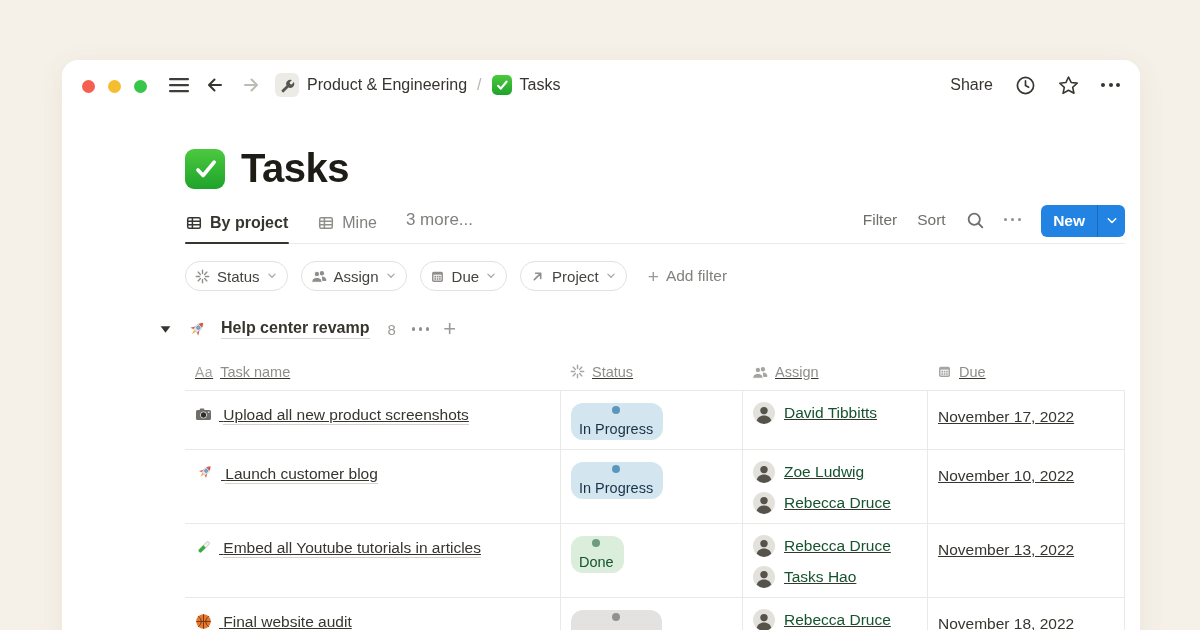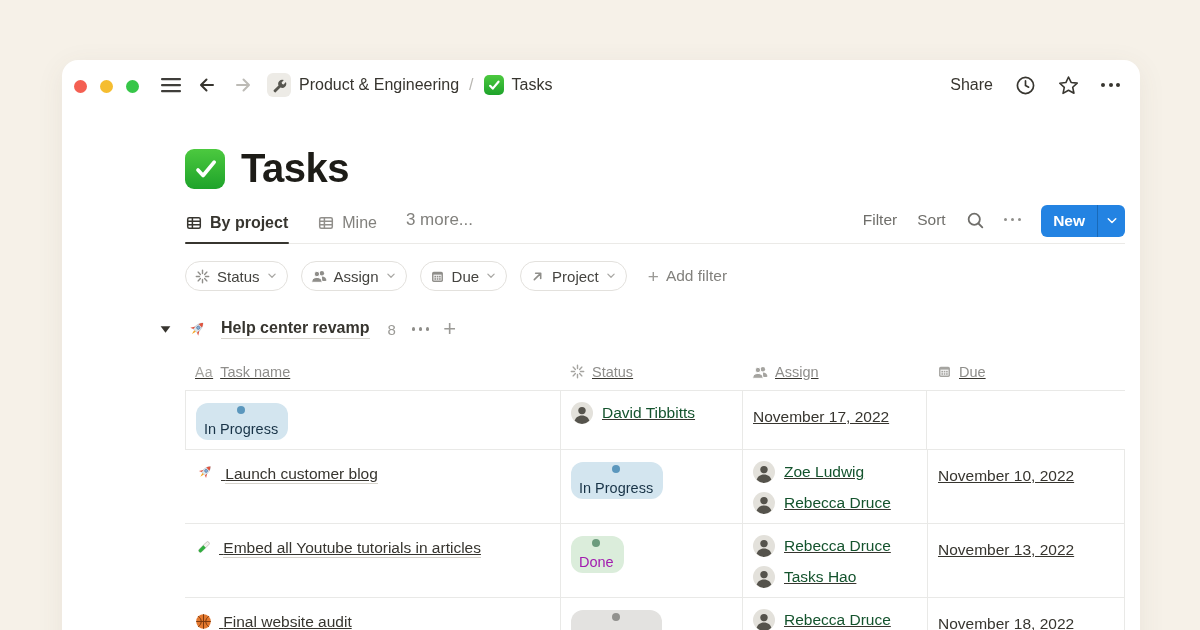--- a/index.html
+++ b/index.html
@@ -9,21 +9,21 @@
     font-family:"Liberation Sans", sans-serif;
     color:#37352f;
     position:relative;
   }
   .window {
     position:absolute; left:62px; top:60px; width:1078px; height:612px;
     background:#ffffff; border-radius:16px;
     box-shadow:0 6px 28px rgba(90,80,60,.08);
   }
   
-  .topbar { display:flex; align-items:center; height:50px; padding:0 20px 0 12px; }
+  .topbar { display:flex; align-items:center; height:50px; padding:0 20px 0 20px; }
   .traffic { display:flex; gap:13px; margin-top:2px; }
   .dot { width:13px; height:13px; border-radius:50%; }
   .dot.red{ background:#f45f52; } .dot.yellow{ background:#f5bd30; } .dot.green{ background:#36c648; }
   .icon-btn { display:flex; align-items:center; justify-content:center; background:none; border:none; cursor:pointer; padding:0; }
   .hamburger { margin-left:22px; }
   .nav-arrows { display:flex; gap:16px; margin-left:16px; }
   .breadcrumb { display:flex; align-items:center; gap:8px; margin-left:14px; font-size:16px; }
   .crumb-chip { width:24px; height:24px; border-radius:6px; background:#edebe6; display:flex; align-items:center; justify-content:center; }
   .crumb-sep { color:#b9b7b2; padding:0 2px; }
   .check-badge { width:20px; height:20px; border-radius:5px; background:linear-gradient(180deg,#4cc93f,#1ea32a); display:flex; align-items:center; justify-content:center; }
@@ -69,21 +69,21 @@
   .aa { font-size:14px; color:#a5a4a0; letter-spacing:.5px; }
   .td { padding:9px 10px; }
   .col2,.col3,.col4 { border-left:1px solid #e9e9e7; }
   .col4 { border-right:1px solid #e9e9e7; }
   .task-cell { font-size:15.5px; line-height:1.9; }
   .task-icon { display:inline-block; vertical-align:-3px; margin-right:7px; }
   .task-link { font-weight:500; color:#37352f; border-bottom:1px solid #d5d2cb; padding-bottom:1px; cursor:pointer; }
   .pill { display:inline-flex; align-items:center; gap:7px; border-radius:12px; padding:3px 10px 3px 8px; font-size:14.5px; margin-top:1px; cursor:pointer;flex-direction:column; }
   .pill i { width:8px; height:8px; border-radius:50%; display:block; }
   .pill--in-progress { background:#d3e5ef; color:#183347; } .pill--in-progress i { background:#5b97bd; }
-  .pill--done { background:#dbeddb; color:#a21caf; } .pill--done i { background:#6c9b7d; }
+  .pill--done { background:#dbeddb; color:#14532d; } .pill--done i { background:#6c9b7d; }
   .pill--not-started { background:#e3e2e0; color:#32302c; } .pill--not-started i { background:#91918e; }
   .assign-cell { display:flex; flex-direction:column; gap:9px; padding-top:11px; }
   .assignee { display:flex; align-items:center; gap:9px; }
   .assignee .name { font-size:15.5px; color:#14532d; }
   .due-cell { font-size:15.5px; color:#37352f; padding-top:12px; line-height:1.85; cursor:pointer; }
   svg { display:block; }
 </style>
 </head>
 <body>
 
@@ -379,20 +379,26 @@
         </div>
         <div class="th">
           <svg width="15" height="15" viewBox="0 0 16 16" fill="#a5a4a0">
               <use href="#i-calendar"></use>
             </svg>
           <span>Due</span>
         </div>
       </div>
 
       <div class="trow">
+        <div class="td task-cell">
+          <span class="task-icon"><svg width="17" height="17" viewBox="0 0 17 17">
+                <use href="#i-camera"></use>
+              </svg></span>
+          <span class="task-link">Upload all new product screenshots</span>
+        </div>
         <div class="td col2">
           <span class="pill pill--in-progress">
               <i></i>
               <span>In Progress</span>
             </span>
         </div>
         <div class="td col3 assign-cell">
           <div class="assignee">
             <svg width="22" height="22" viewBox="0 0 22 22">
                 <use href="#i-avatar"></use>

